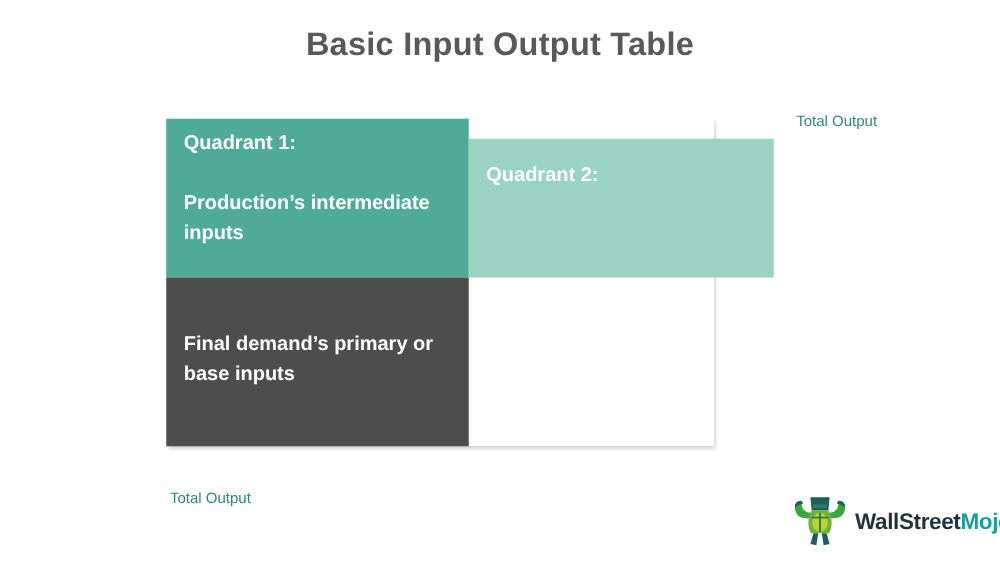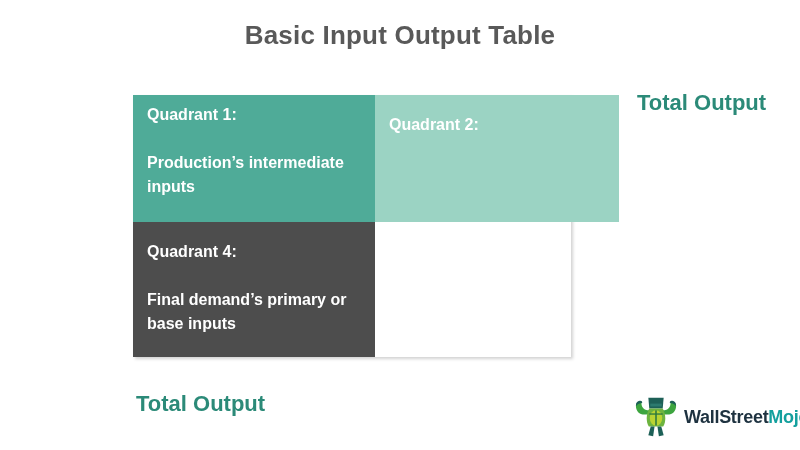--- a/index.html
+++ b/index.html
@@ -16,21 +16,21 @@
     display:grid; grid-template-columns:242px 244px; grid-template-rows:127px 135px;
     box-shadow:2px 2px 3px rgba(0,0,0,.18);
   }
   .q {
     box-sizing:border-box; color:#ffffff; font-weight:bold; font-size:16px;
     padding:8px 14px 0 14px; line-height:24px;
   }
   .q.right-col { padding-top:18px; }
   .q-body { margin-top:24px; }
   .total-output {
-    position:absolute; font-size:22px; font-weight:bold;
+    position:absolute; font-size:12px; font-weight:normal;
   }
   .total-output.top-right { left:637px; top:90px; }
   .total-output.bottom-left { left:136px; top:391px; }
   .logo {
     position:absolute; left:633px; top:394px; display:flex; align-items:center; gap:5px;
   }
   .logo-icon svg { display:block; }
   .logo-text { font-size:18px; font-weight:bold; letter-spacing:-.3px; white-space:nowrap; }
 </style>
 </head>
@@ -38,25 +38,24 @@
 
 <div class="canvas">
 
   <div class="title" style="color: rgb(89, 89, 89);">Basic Input Output Table</div>
 
   <div class="io-table">
     <div class="q left-col" style="background-color: rgb(79, 171, 152); color: rgb(255, 255, 255);">
       <div class="q-heading">Quadrant 1:</div>
       <div class="q-body">Production’s intermediate inputs</div>
     </div>
-    <div class="q right-col" style="background-color: rgb(155, 211, 195); color: rgb(255, 255, 255);">
+    <div class="q right-col" style="background-color: rgb(155, 211, 195); color: rgb(255, 255, 255); margin-top: 16px;">
       <div class="q-heading">Quadrant 2:</div>
     </div>
     <div class="q right-col" style="background-color: rgb(77, 77, 77); color: rgb(255, 255, 255);">
-      <div class="q-heading">Quadrant 4:</div>
       <div class="q-body">Final demand’s primary or base inputs</div>
     </div>
   </div>
 
   <div class="total-output top-right" style="color: rgb(43, 138, 120);">Total Output</div>
   <div class="total-output bottom-left" style="color: rgb(43, 138, 120);">Total Output</div>
 
   <div class="logo">
     <span class="logo-icon">
       <svg width="46" height="46" viewBox="0 0 48 48" aria-hidden="true">

